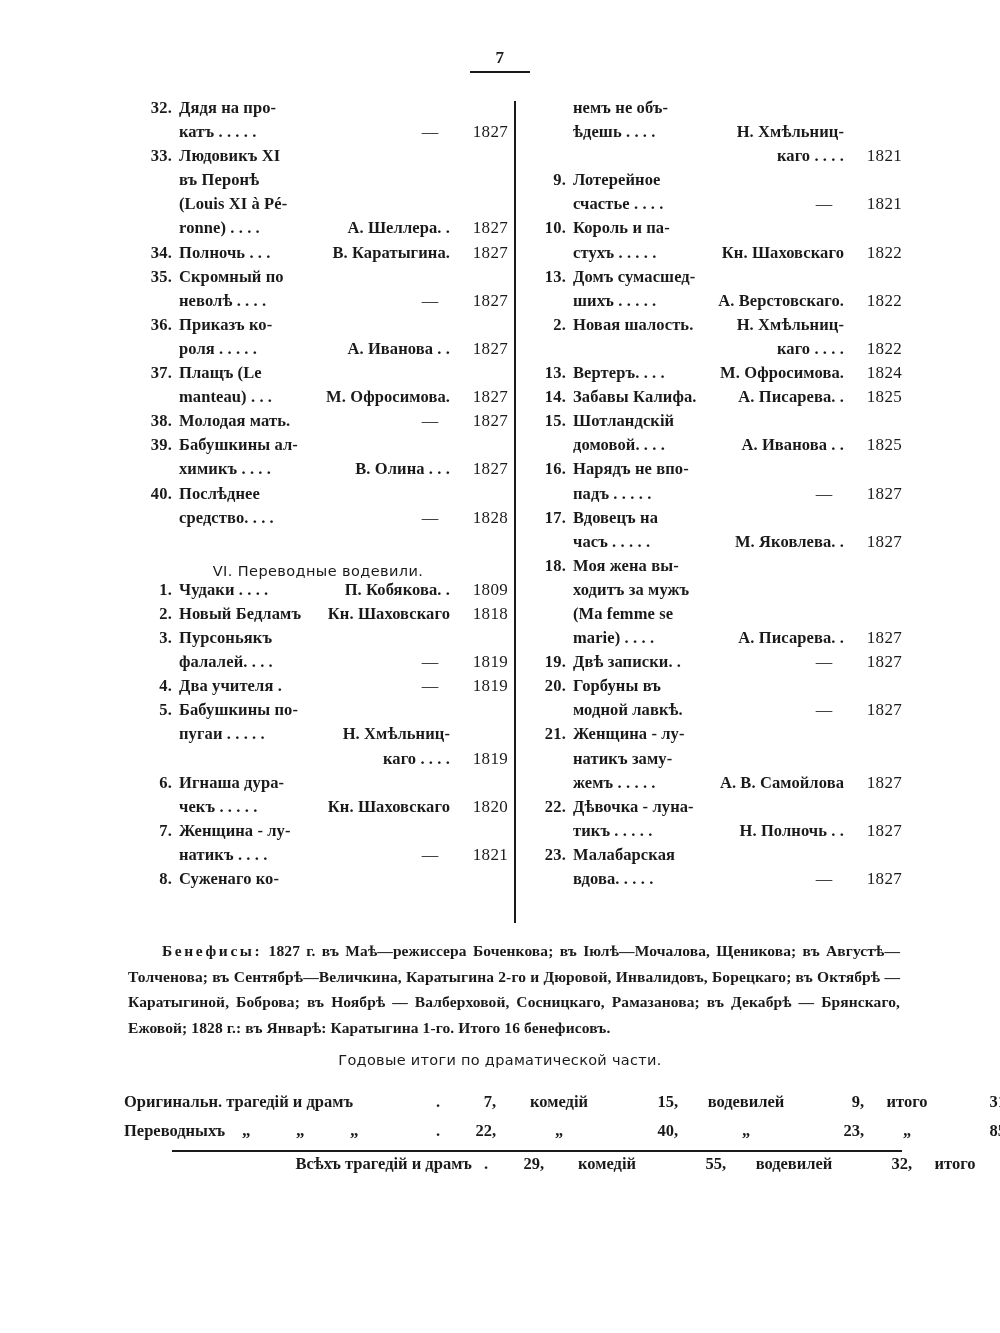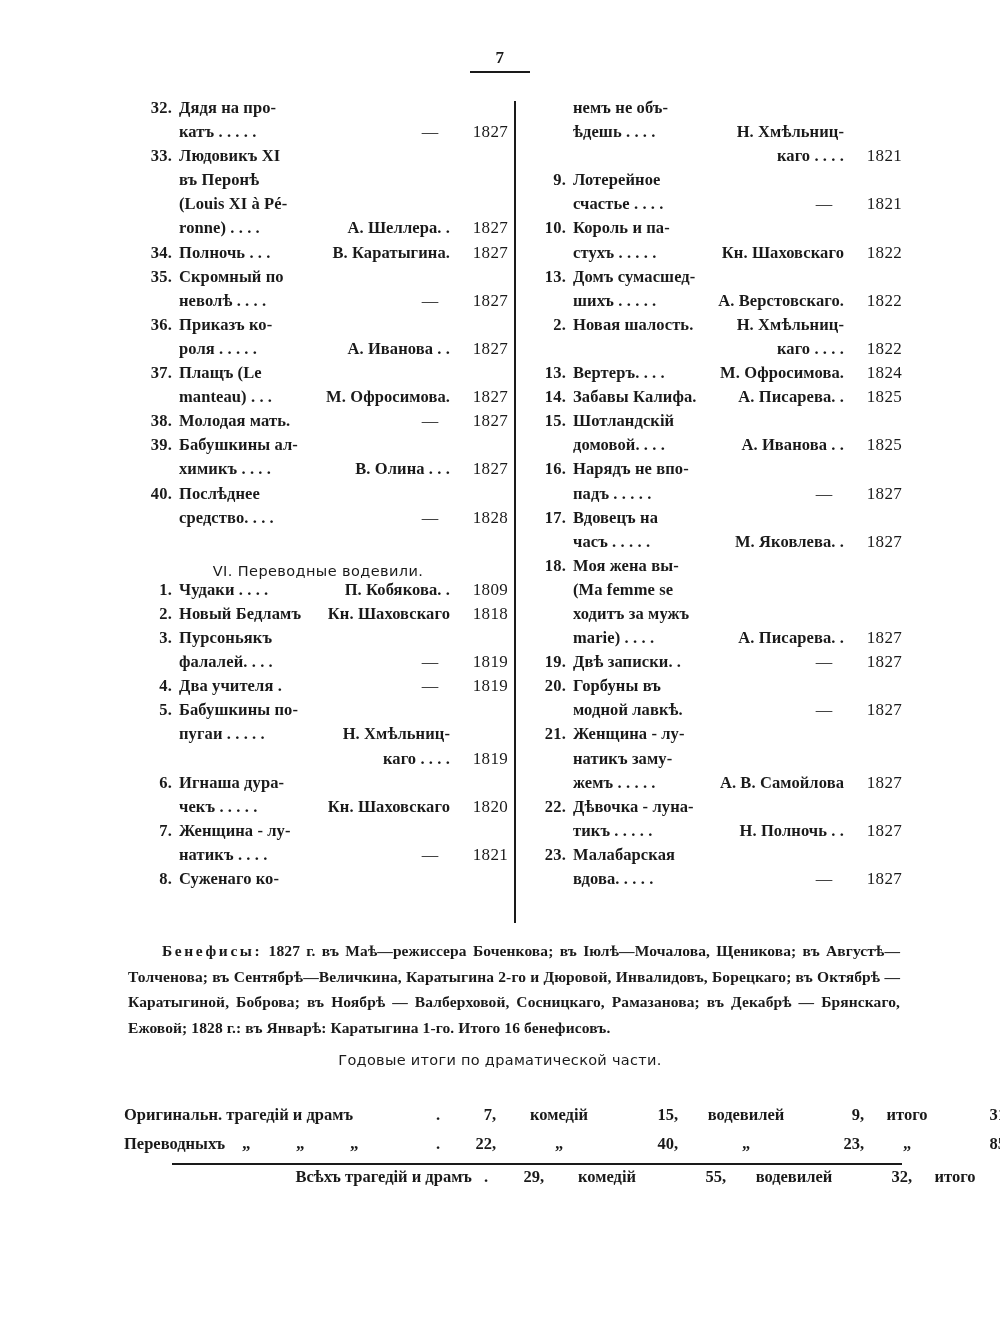--- a/index.html
+++ b/index.html
@@ -150,21 +150,20 @@
   }
 
   
   .totals {
     position: absolute;
     top: 1092px;
     left: 124px;
     width: 778px;
     font-size: 16.5px;
     font-weight: bold;
-    margin-top: 13px;
   }
   .trow {
     display: flex;
     align-items: baseline;
     height: 29px;
     white-space: nowrap;
   }
   .t-label   { flex: 0 0 300px; text-align: left; }
   .t-dot     { flex: 0 0 16px; text-align: right; }
   .t-n1      { flex: 0 0 56px; text-align: right; padding-right: 4px; font-weight: bold; }
@@ -509,27 +508,27 @@
         <span class="year">1827</span>
       </div>
       <div class="row">
         <span class="num">18.</span>
         <span class="title">Моя  жена  вы-</span>
         <span class="author"></span>
         <span class="year"></span>
       </div>
       <div class="row">
         <span class="num"></span>
+        <span class="title">ходитъ за мужъ</span>
+        <span class="author"></span>
+        <span class="year"></span>
+      </div>
+      <div class="row">
+        <span class="num"></span>
         <span class="title">(Ma  femme se</span>
-        <span class="author"></span>
-        <span class="year"></span>
-      </div>
-      <div class="row">
-        <span class="num"></span>
-        <span class="title">ходитъ за мужъ</span>
         <span class="author"></span>
         <span class="year"></span>
       </div>
       <div class="row">
         <span class="num"></span>
         <span class="title">marie) . . . .</span>
         <span class="author">А.  Писарева. .</span>
         <span class="year">1827</span>
       </div>
       <div class="row">

